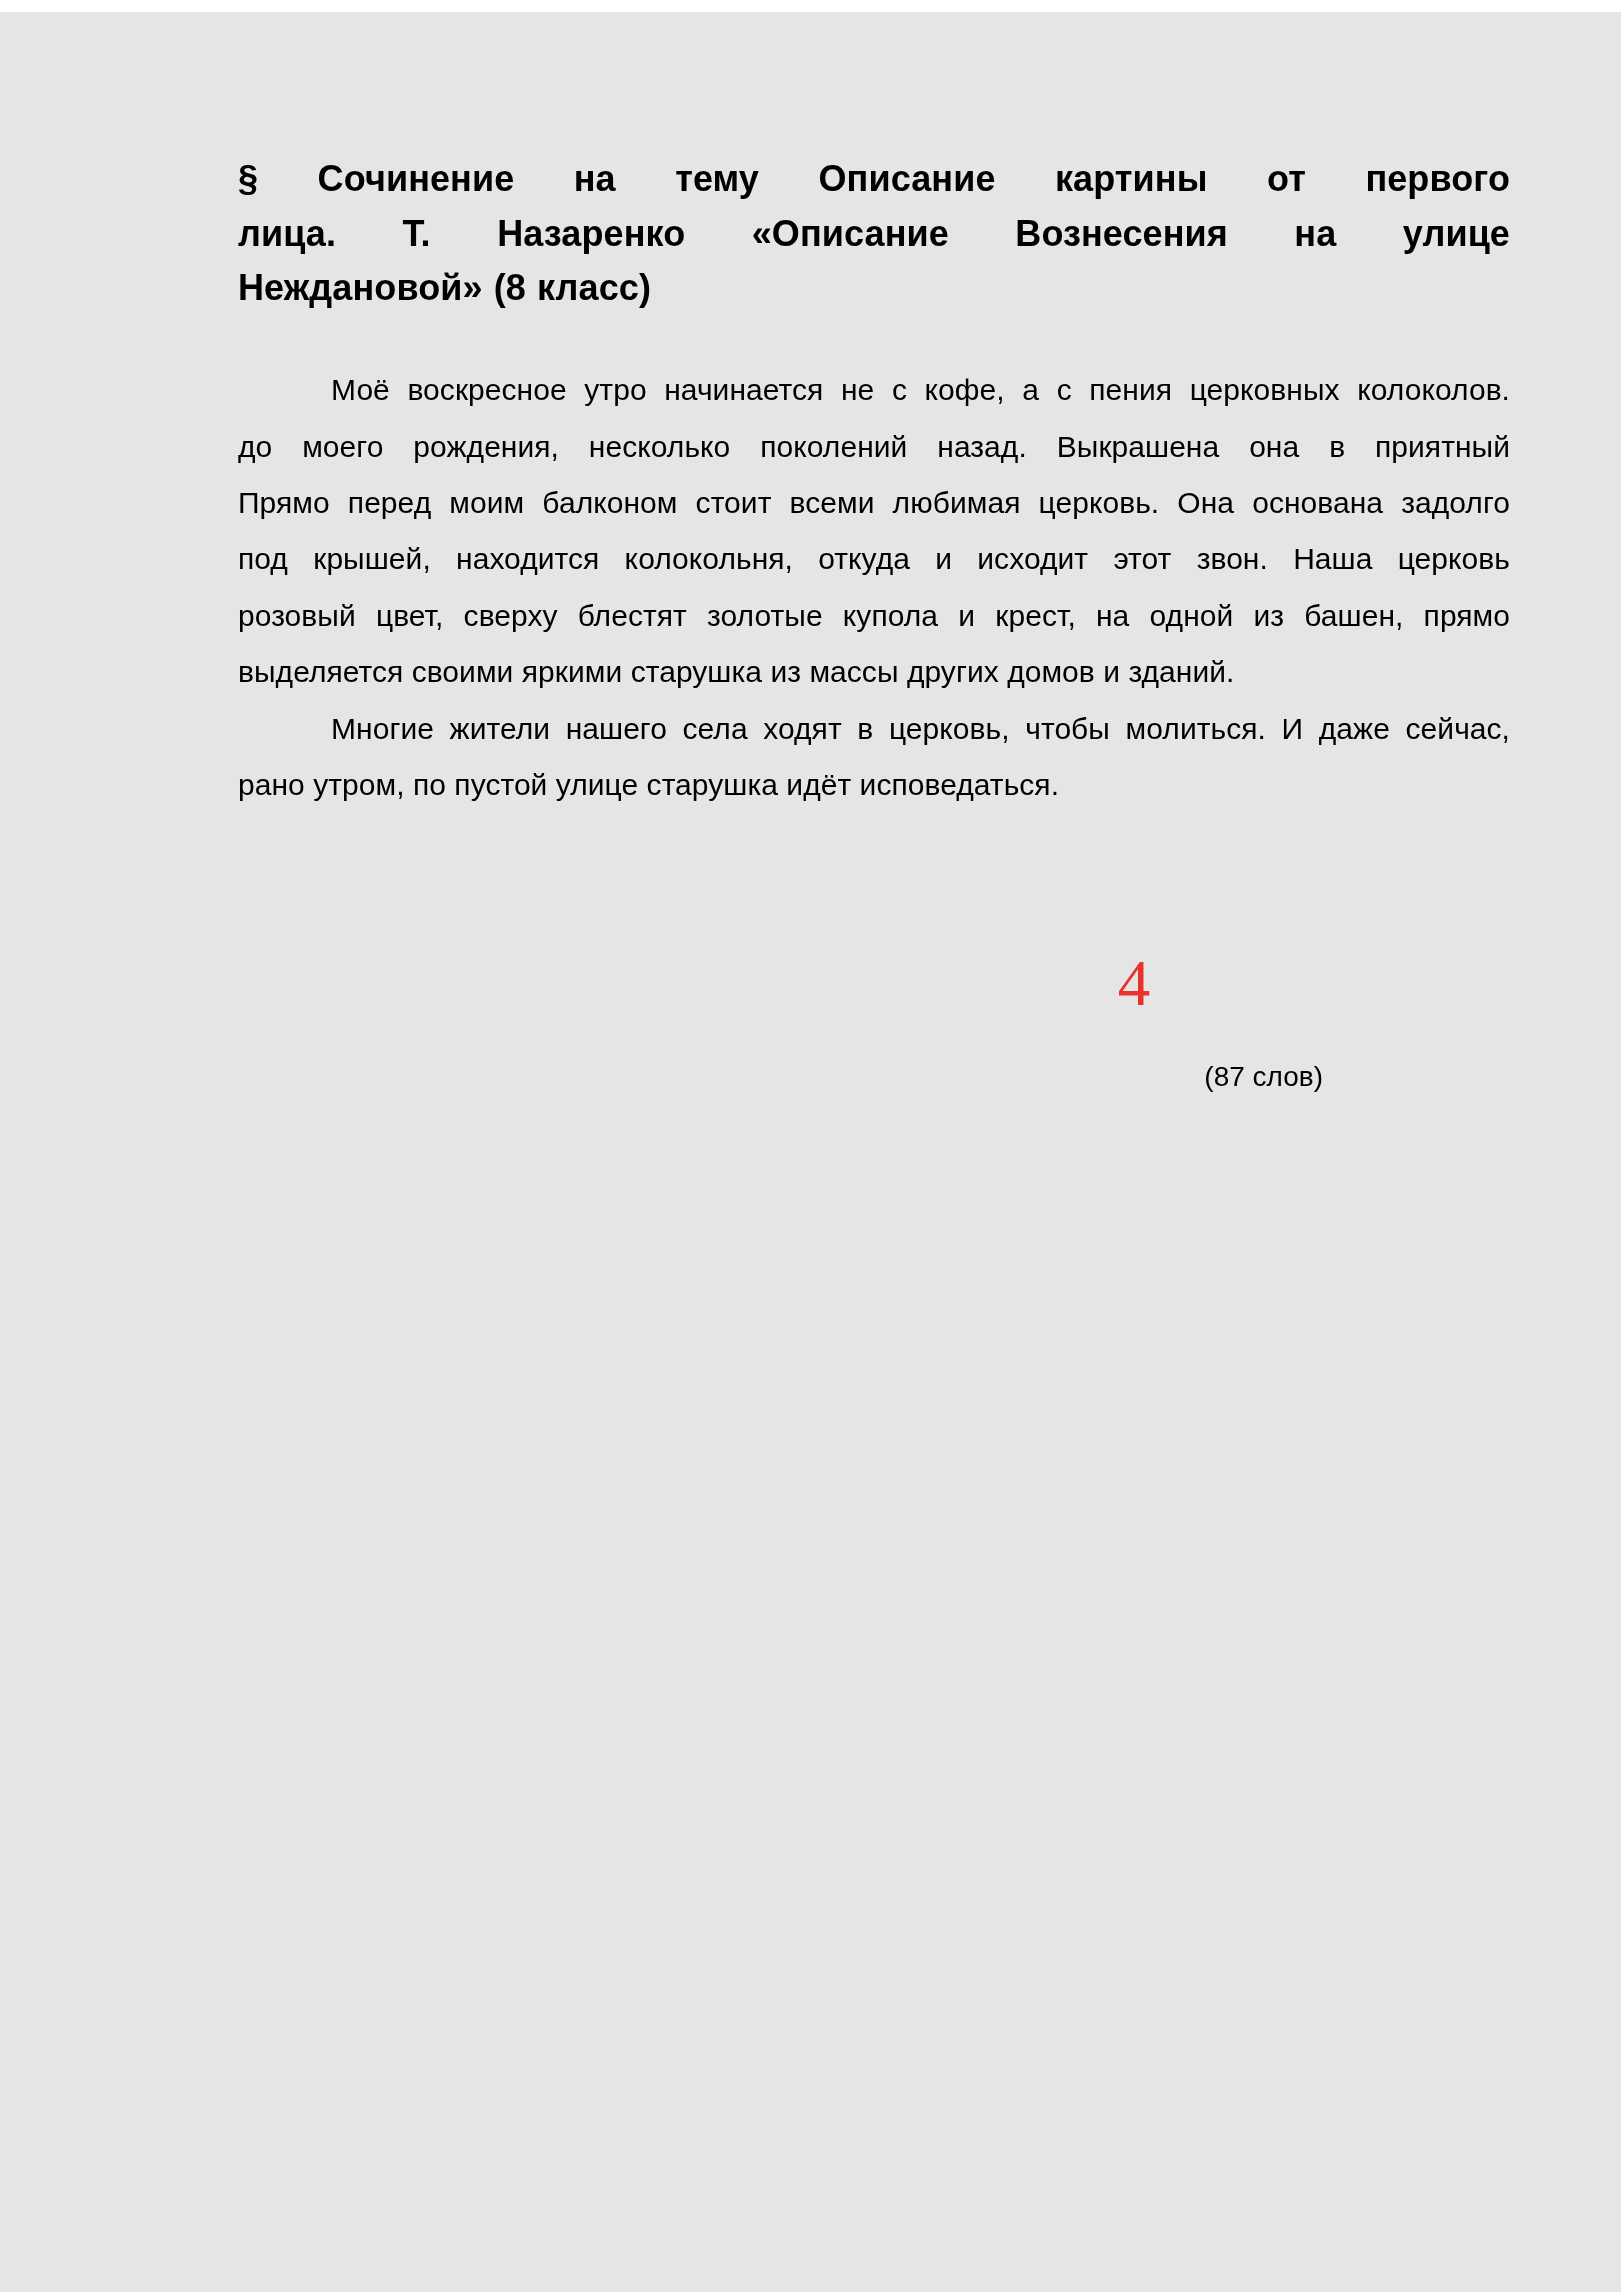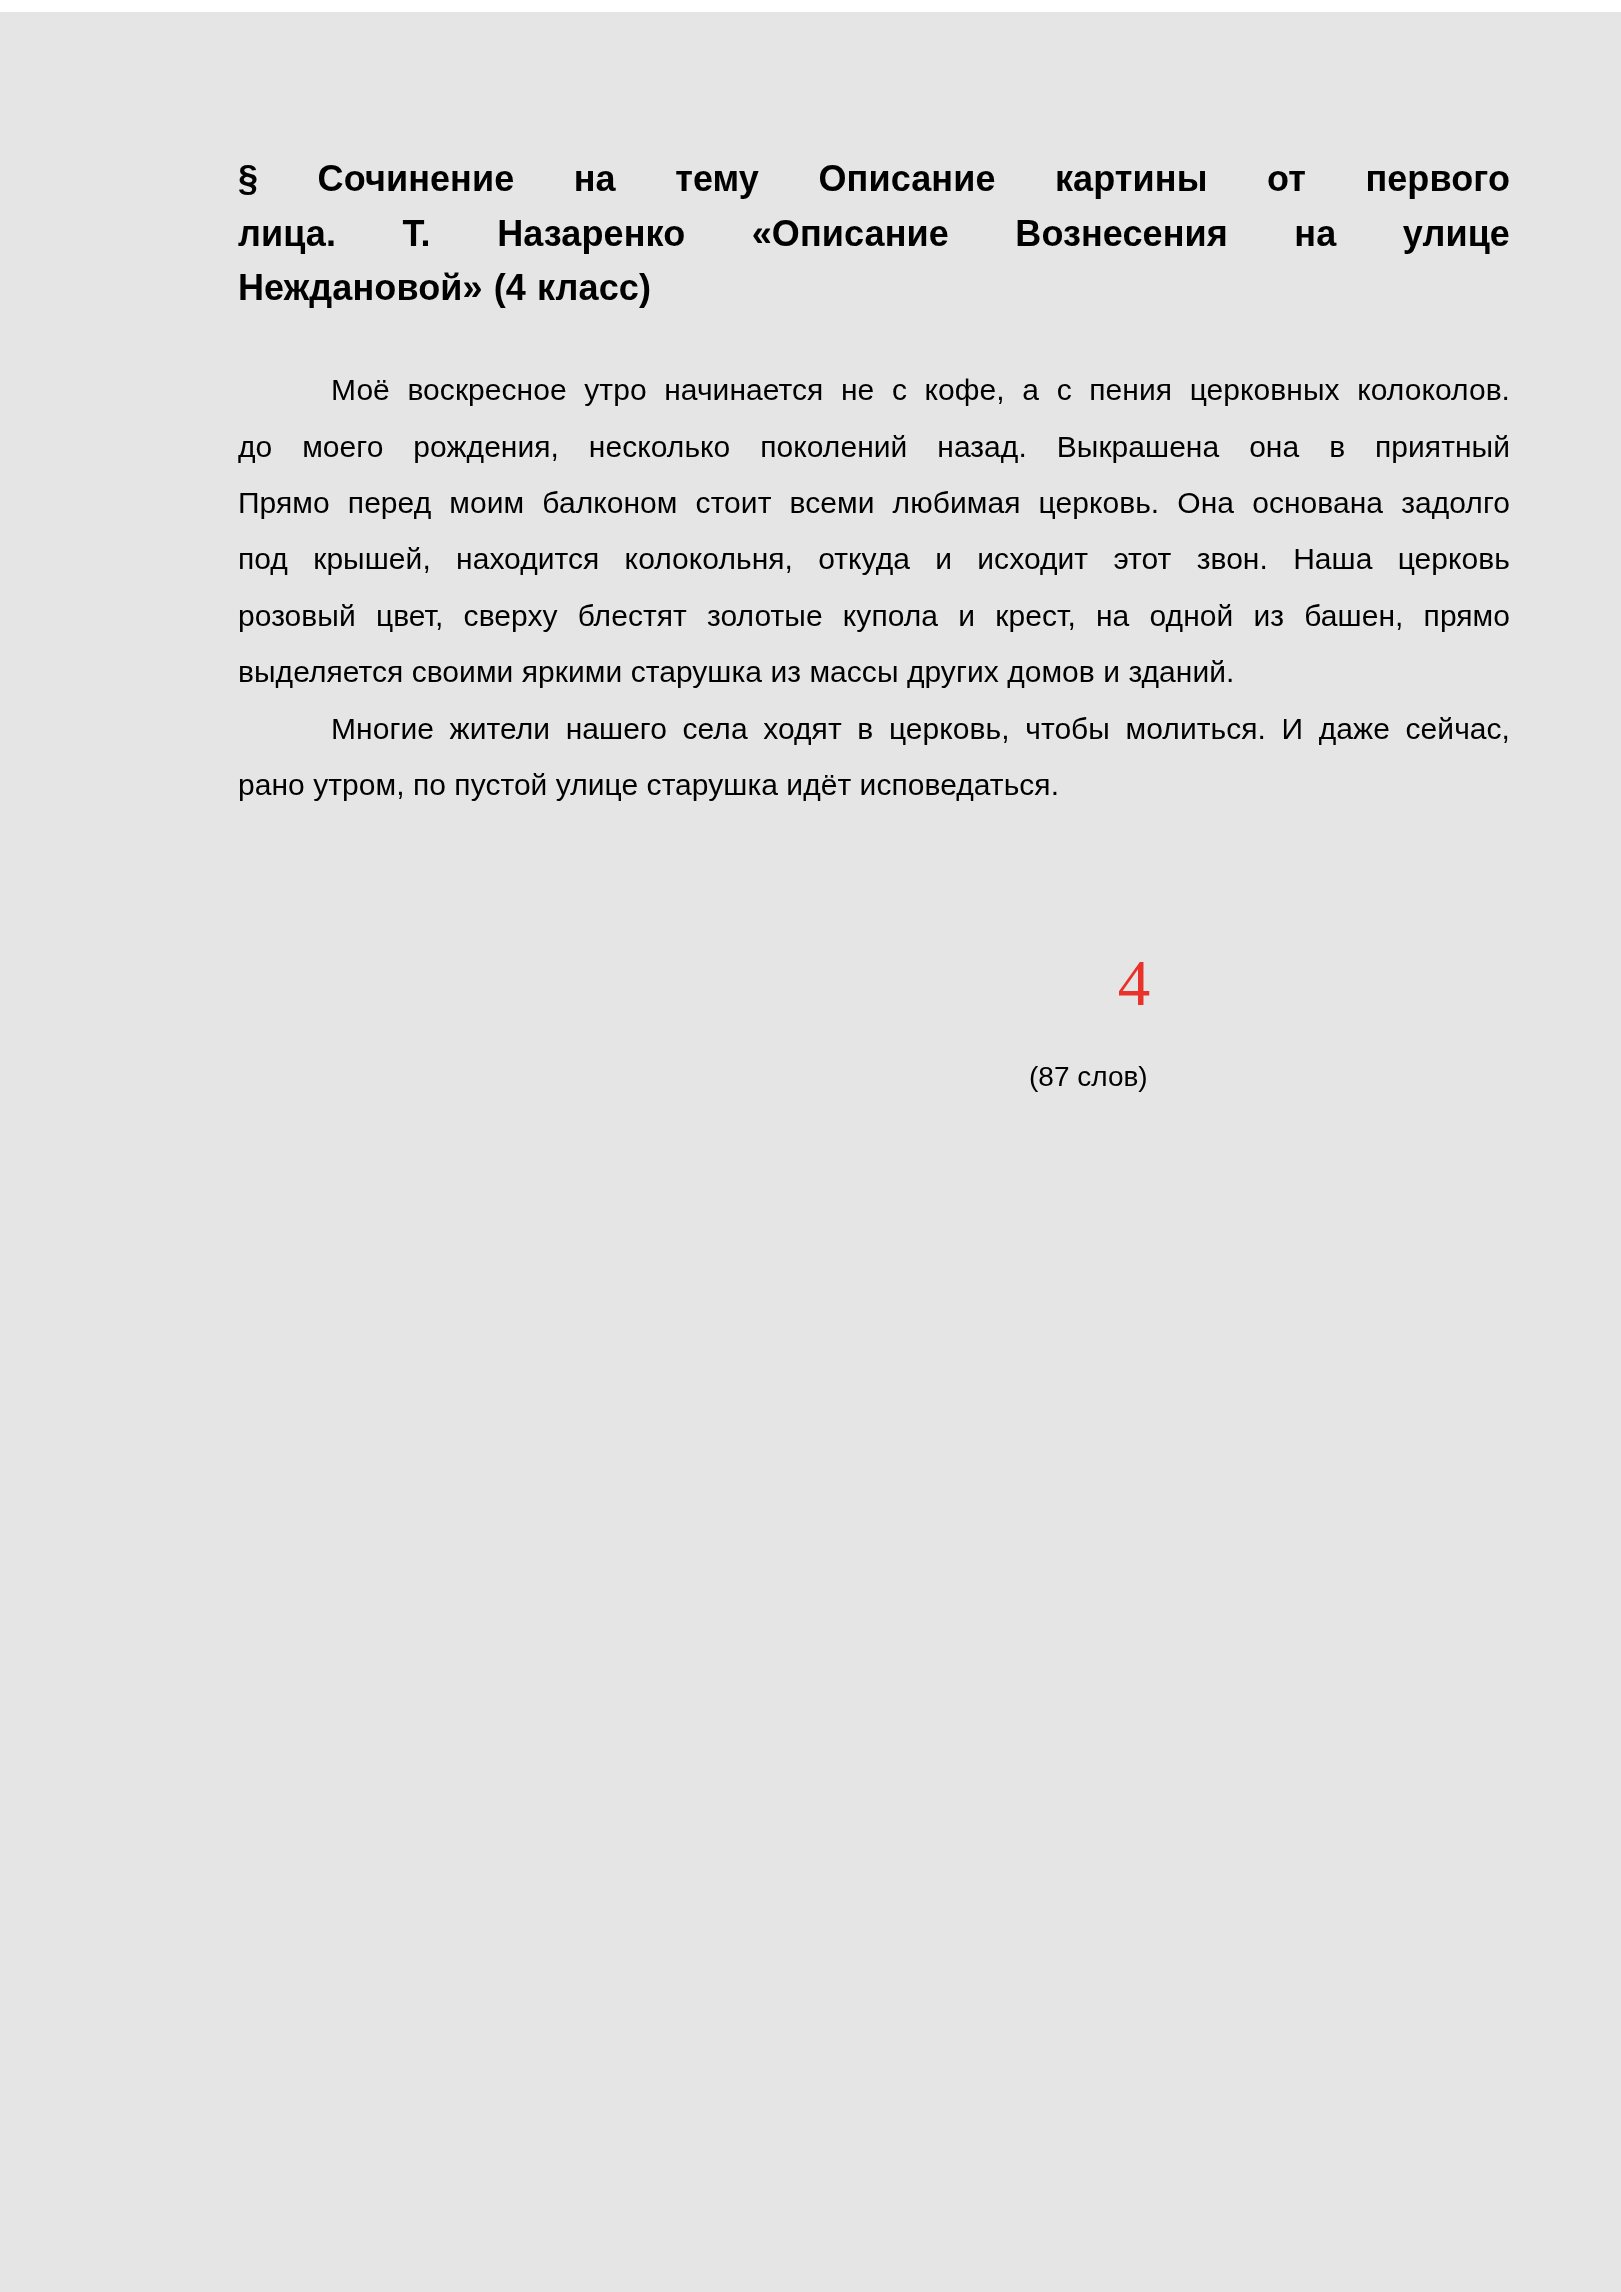--- a/index.html
+++ b/index.html
@@ -97,37 +97,37 @@
     font-weight: 400;
     color: #e8322a;
   }
 
   
   .word-count {
     position: absolute;
     left: 1029px;
     top: 1047px;
     width: 294px;
-    text-align: left;
+    text-align: right;
     font-size: 28px;
     line-height: 1.3;
     color: #000000;
   }
 </style>
 </head>
 <body>
 
 <div class="page">
 
   <div class="content">
 
     <h1 class="doc-title">
       <span class="title-line">§ Сочинение на тему Описание картины от первого</span>
       <span class="title-line">лица. Т. Назаренко «Описание Вознесения на улице</span>
-      <span class="title-line last">Неждановой» (4 класс)</span>
+      <span class="title-line last">Неждановой» (8 класс)</span>
     </h1>
 
     <div class="body-block">
 
       <p class="para">
         <span class="ln first">Моё воскресное утро начинается не с кофе, а с пения церковных колоколов.</span>
         <span class="ln">до моего рождения, несколько поколений назад. Выкрашена она в приятный</span>
         <span class="ln">Прямо перед моим балконом стоит всеми любимая церковь. Она основана задолго</span>
         <span class="ln">под крышей, находится колокольня, откуда и исходит этот звон. Наша церковь</span>
         <span class="ln">розовый цвет, сверху блестят золотые купола и крест, на одной из башен, прямо</span>

